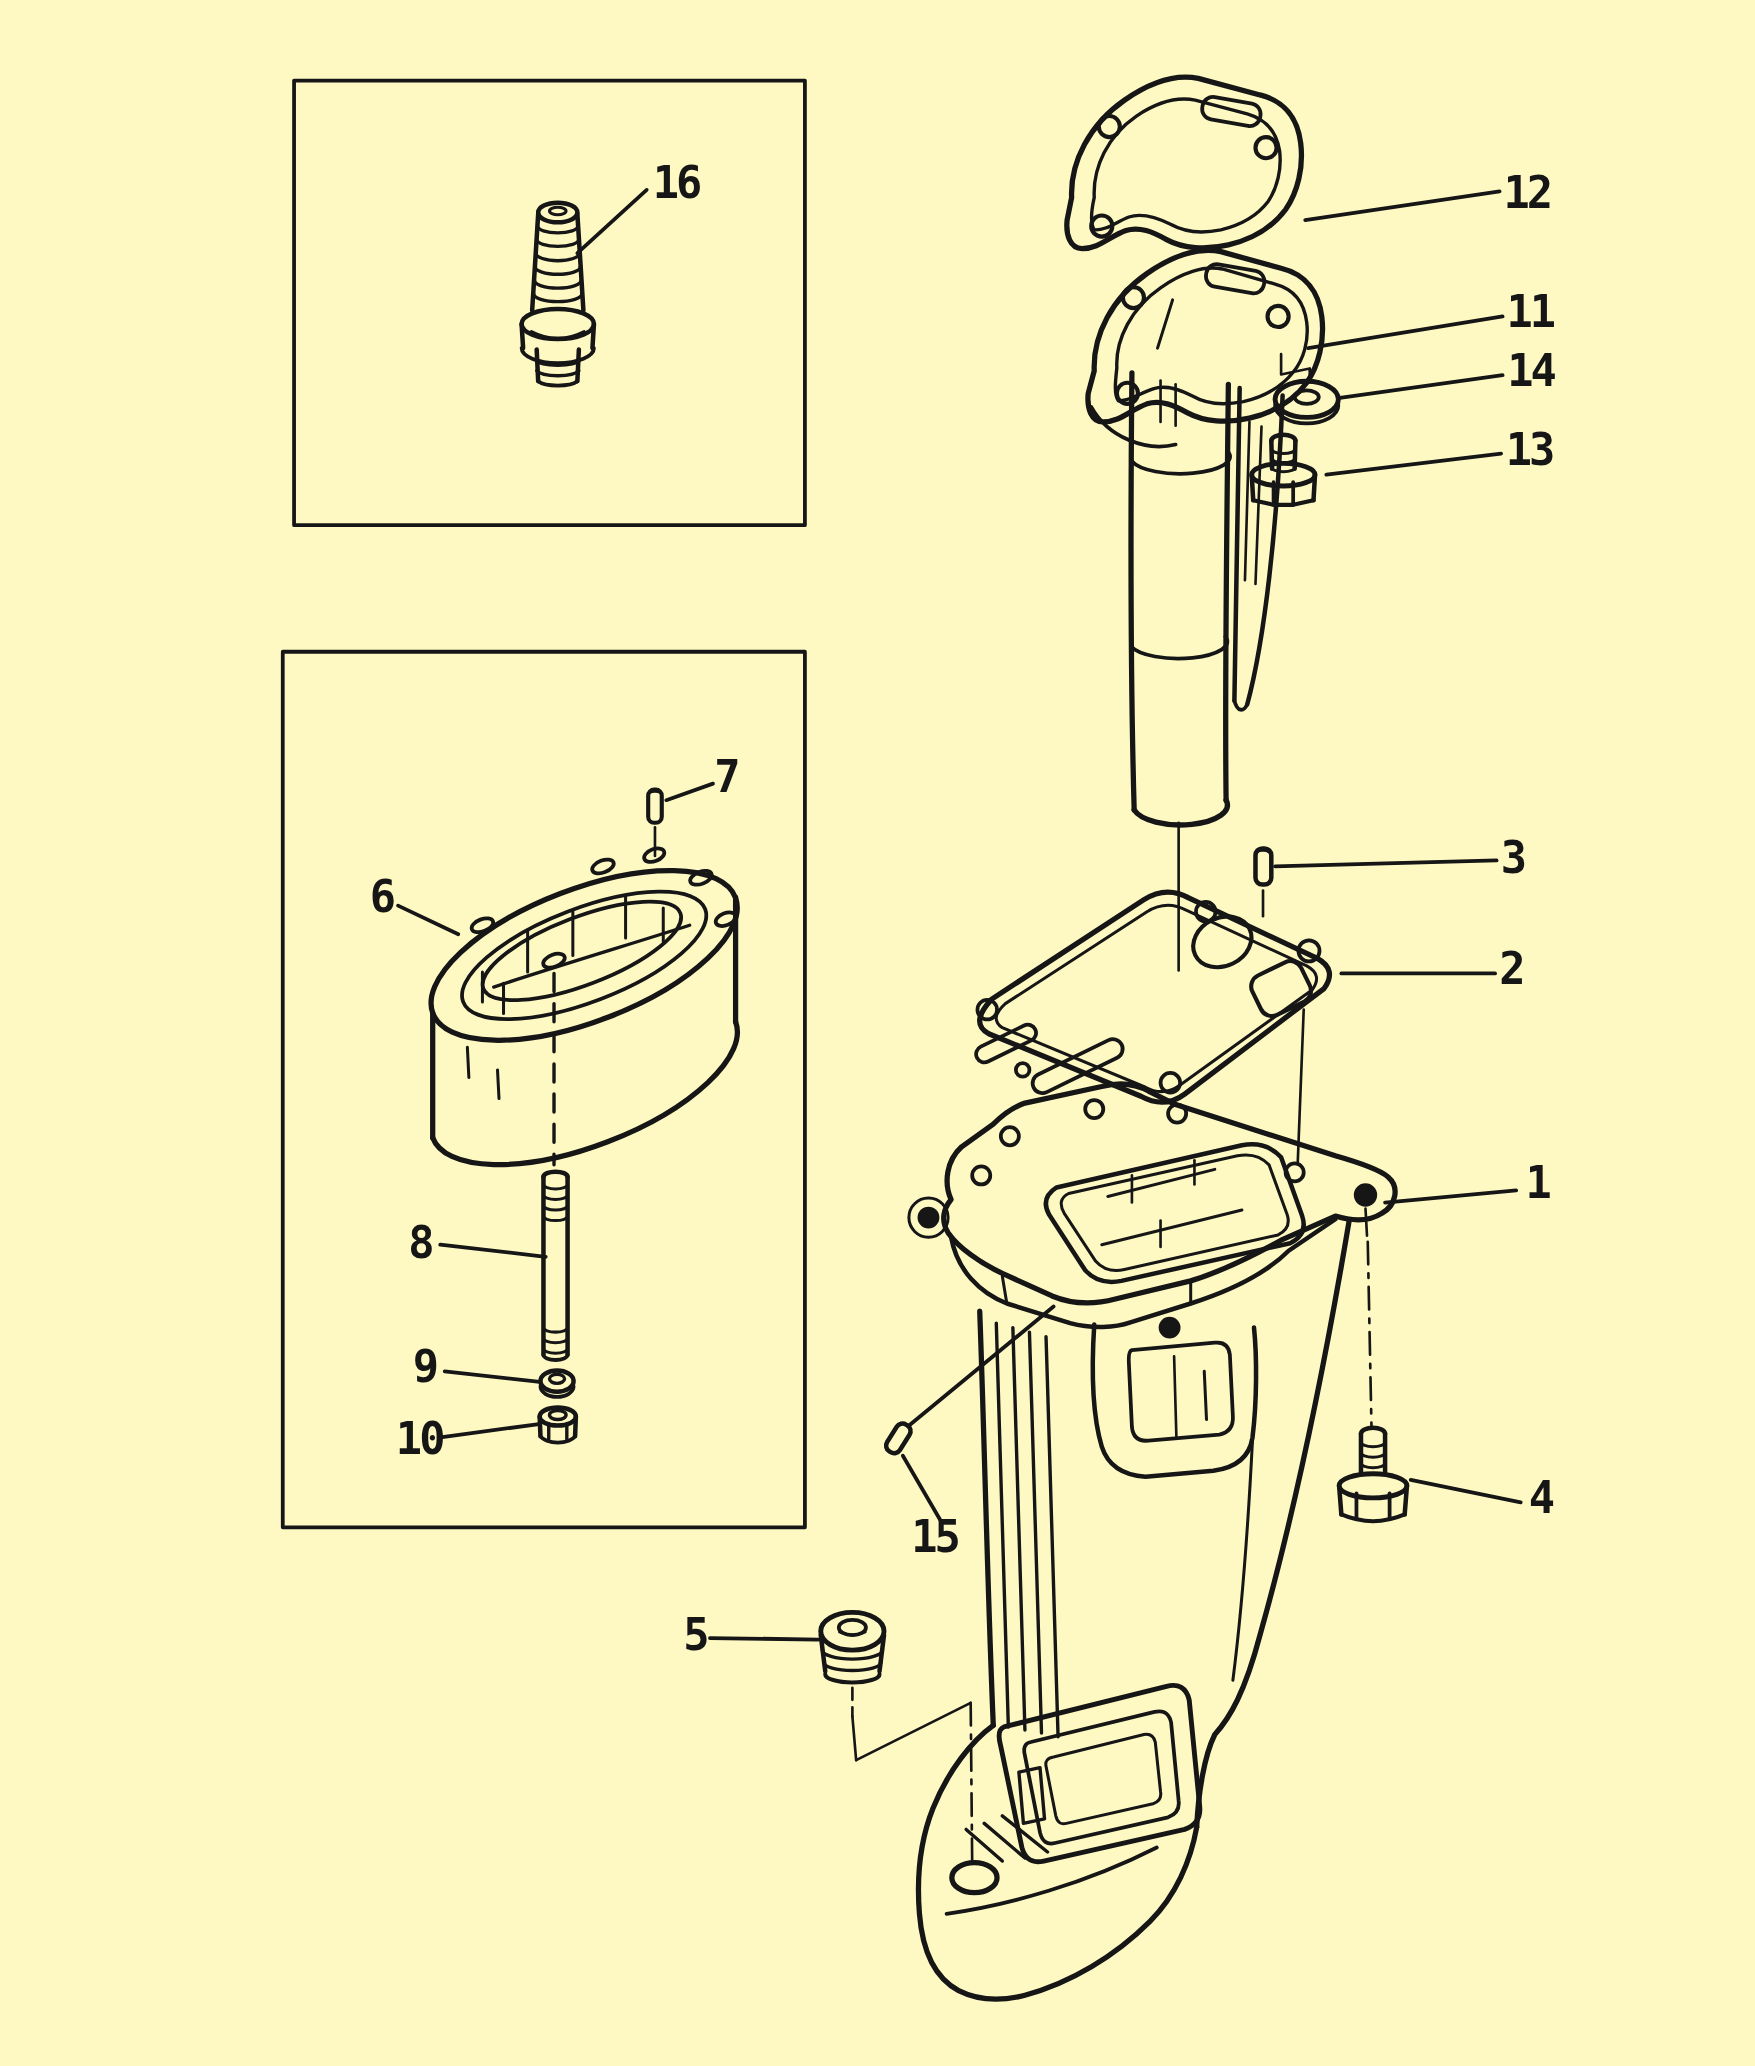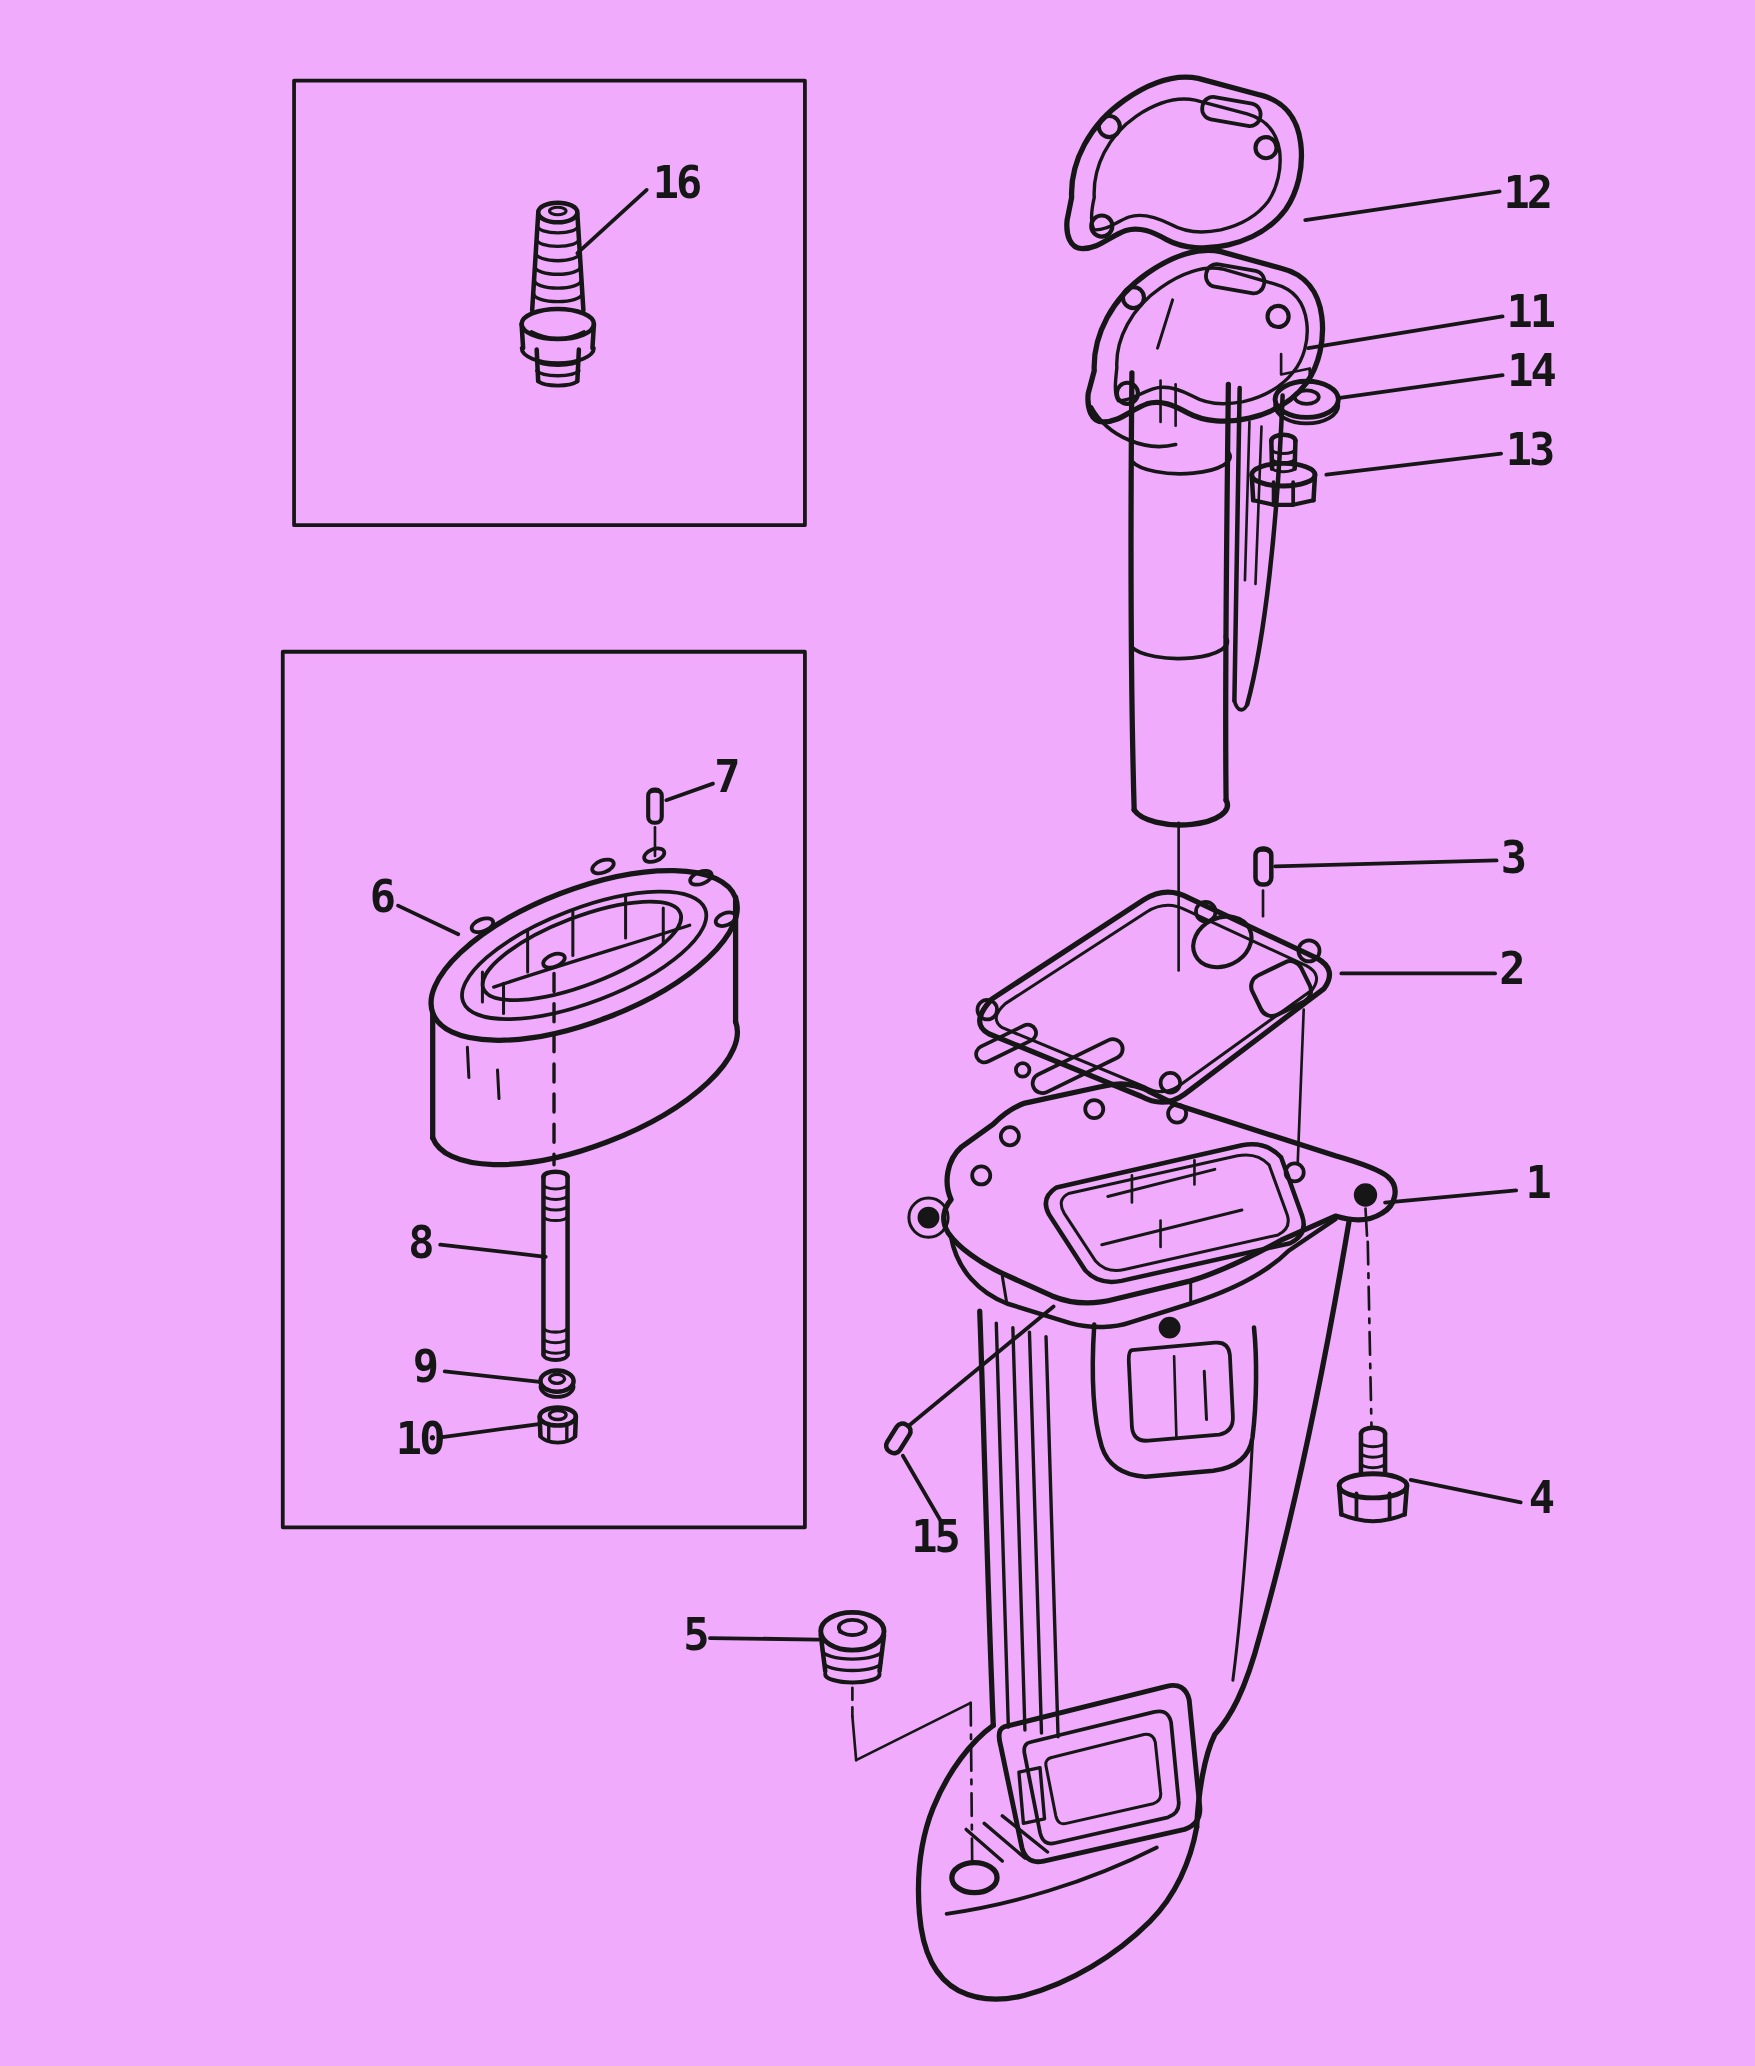--- a/index.html
+++ b/index.html
@@ -1,16 +1,16 @@
 <!DOCTYPE html>
 <html style="font-size:12px"><head>
 <meta charset="utf-8">
 <style>
   html,body{margin:0;padding:0;background:#ffffff;}
-  .page{width:1756px;height:2066px;background:#f0abfc;position:relative;font-family:"DejaVu Sans Mono","Liberation Mono",monospace;}
+  .page{width:1756px;height:2066px;background:#fef9c3;position:relative;font-family:"DejaVu Sans Mono","Liberation Mono",monospace;}
   svg{display:block;}
   .ink{stroke:#161616;fill:none;stroke-linecap:round;stroke-linejoin:round;}
   .callout{font-family:"DejaVu Sans Mono","Liberation Mono",monospace;font-weight:700;font-size:58px;fill:#161616;letter-spacing:-4px;}
 </style>
 </head>
 <body>
 
 <div class="page">
 <svg width="1756" height="2066" viewBox="0 0 2330 2742">
 

